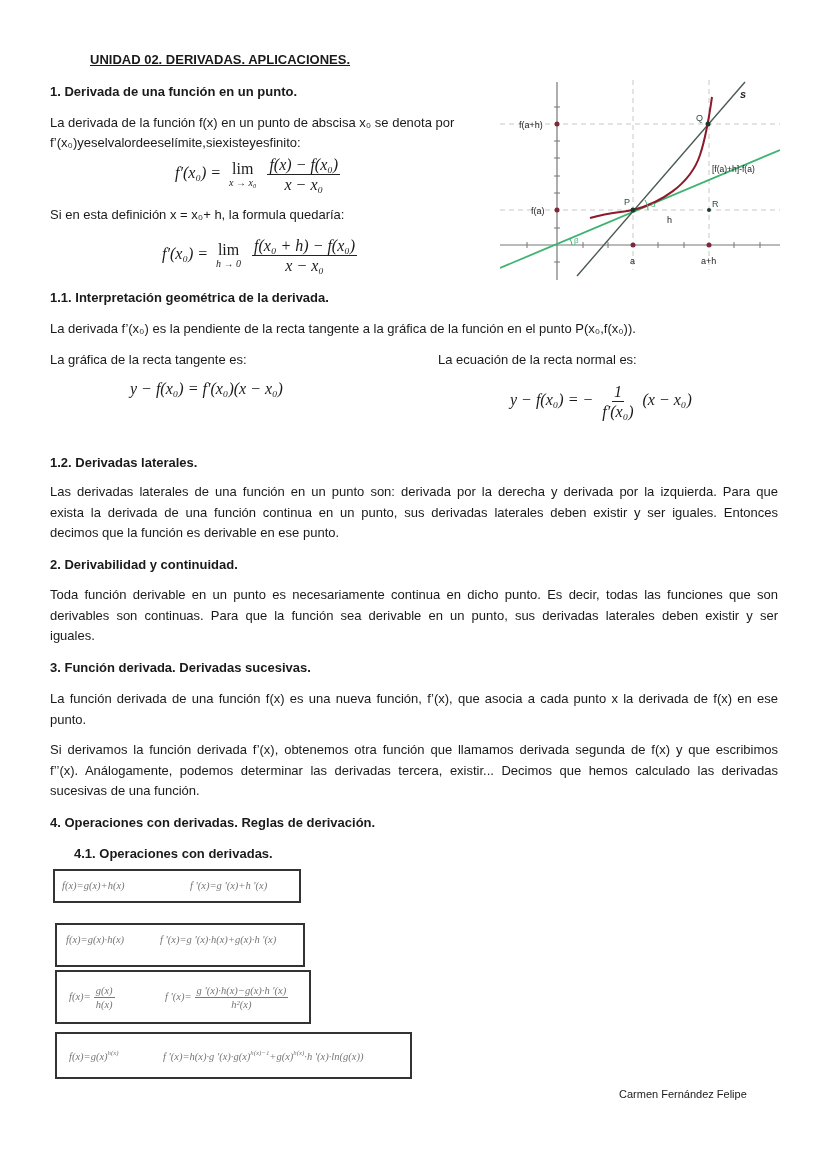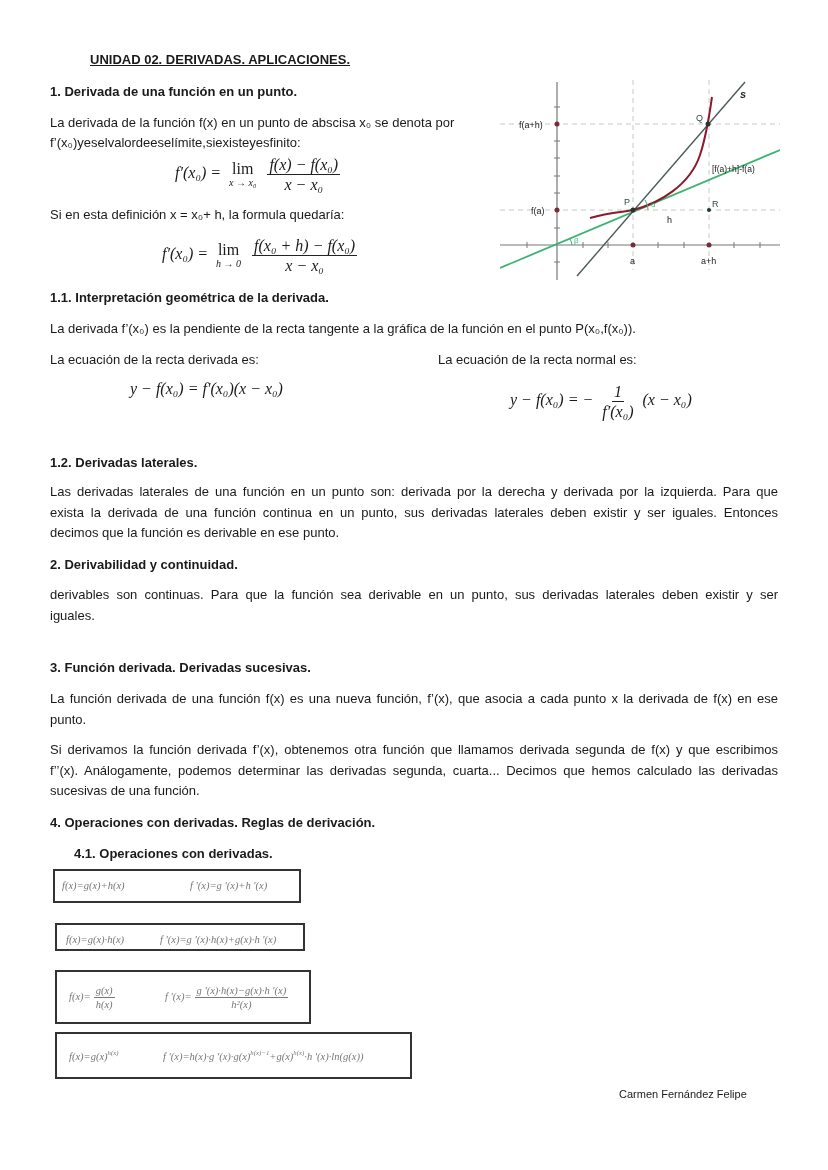--- a/index.html
+++ b/index.html
@@ -122,65 +122,66 @@
   <text class="lbl" x="712" y="207" style="fill:#2b4b3f">R</text>
   <text class="lbl" x="740" y="98" style="font-weight:bold; font-style:italic; font-size:11px;">s</text>
   <text class="lbl" x="667" y="223">h</text>
   <text class="lbl" x="712" y="172" style="font-size:8.5px;">[f(a)+h]-f(a)</text>
   <text class="lbl" x="651" y="207" style="fill:#3cb371; font-size:8px;">α</text>
   <text class="lbl" x="574" y="243" style="fill:#3cb371; font-size:8px;">β</text>
 </svg>
 
 <div class="abs h" style="left:50px; top:290px;">1.1. Interpretación geométrica de la derivada.</div>
 <div class="abs t" style="left:50px; top:319px;">La derivada f’(x₀) es la pendiente de la recta tangente a la gráfica de la función en el punto P(x₀,f(x₀)).</div>
-<div class="abs t" style="left:50px; top:350px;">La ecuación de la recta derivada es:</div>
+<div class="abs t" style="left:50px; top:350px;">La gráfica de la recta tangente es:</div>
 <div class="abs t" style="left:438px; top:350px;">La ecuación de la recta normal es:</div>
 <div class="abs math" style="left:130px; top:380px;text-align:center;">y − f(x₀) = f′(x₀)(x − x₀)</div>
 <div class="abs math" style="left:510px; top:382px;">
   <span>y − f(x₀) = −</span>
   <span class="frac">
     <span class="num">1</span>
     <span class="den">f′(x₀)</span>
   </span>
   <span>(x − x₀)</span>
 </div>
 
 <div class="abs h" style="left:50px; top:455px;">1.2. Derivadas laterales.</div>
 <div class="abs para" style="left:50px; top:482px;">
   <div style="text-align-last:justify">Las derivadas laterales de una función en un punto son: derivada por la derecha y derivada por la izquierda. Para que</div>
   <div style="text-align-last:justify">exista la derivada de una función continua en un punto, sus derivadas laterales deben existir y ser iguales. Entonces</div>
   <div class="last">decimos que la función es derivable en ese punto.</div>
 </div>
 
 <div class="abs h" style="left:50px; top:557px;">2. Derivabilidad y continuidad.</div>
 <div class="abs para" style="left:50px; top:585px;">
+  <div style="text-align-last:justify">Toda función derivable en un punto es necesariamente continua en dicho punto. Es decir, todas las funciones que son</div>
   <div style="text-align-last:justify">derivables son continuas. Para que la función sea derivable en un punto, sus derivadas laterales deben existir y ser</div>
   <div class="last">iguales.</div>
 </div>
 
 <div class="abs h" style="left:50px; top:660px;">3. Función derivada. Derivadas sucesivas.</div>
 <div class="abs para" style="left:50px; top:689px;">
   <div style="text-align-last:justify">La función derivada de una función f(x) es una nueva función, f’(x), que asocia a cada punto x la derivada de f(x) en ese</div>
   <div class="last">punto.</div>
 </div>
 <div class="abs para" style="left:50px; top:740px;">
   <div style="text-align-last:justify">Si derivamos la función derivada f’(x), obtenemos otra función que llamamos derivada segunda de f(x) y que escribimos</div>
-  <div style="text-align-last:justify">f’’(x). Análogamente, podemos determinar las derivadas segunda, cuarta... Decimos que hemos calculado las derivadas</div>
+  <div style="text-align-last:justify">f’’(x). Análogamente, podemos determinar las derivadas tercera, existir... Decimos que hemos calculado las derivadas</div>
   <div class="last">sucesivas de una función.</div>
 </div>
 
 <div class="abs h" style="left:50px; top:815px;">4. Operaciones con derivadas. Reglas de derivación.</div>
 <div class="abs h" style="left:50px; top:846px;margin-left:24px;">4.1. Operaciones con derivadas.</div>
 
 <div class="box" style="left:53px; top:869px; width:248px; height:34px;">
   <span class="fm" style="left:7px; top:9px;">f(x)=g(x)+h(x)</span>
   <span class="fm" style="left:135px; top:9px;">f '(x)=g '(x)+h '(x)</span>
 </div>
 
-<div class="box" style="left:55px; top:923px; width:250px; height:28px;">
+<div class="box" style="left:55px; top:923px; width:250px; height:44px;">
   <span class="fm" style="left:9px; top:9px;">f(x)=g(x)·h(x)</span>
   <span class="fm" style="left:103px; top:9px;">f '(x)=g '(x)·h(x)+g(x)·h '(x)</span>
 </div>
 
 <div class="box" style="left:55px; top:970px; width:256px; height:54px;">
   <span class="fm" style="left:12px; top:12px;">
     <span>f(x)=</span><span class="frac">
         <span class="num">g(x)</span>
         <span class="den">h(x)</span>
       </span>

